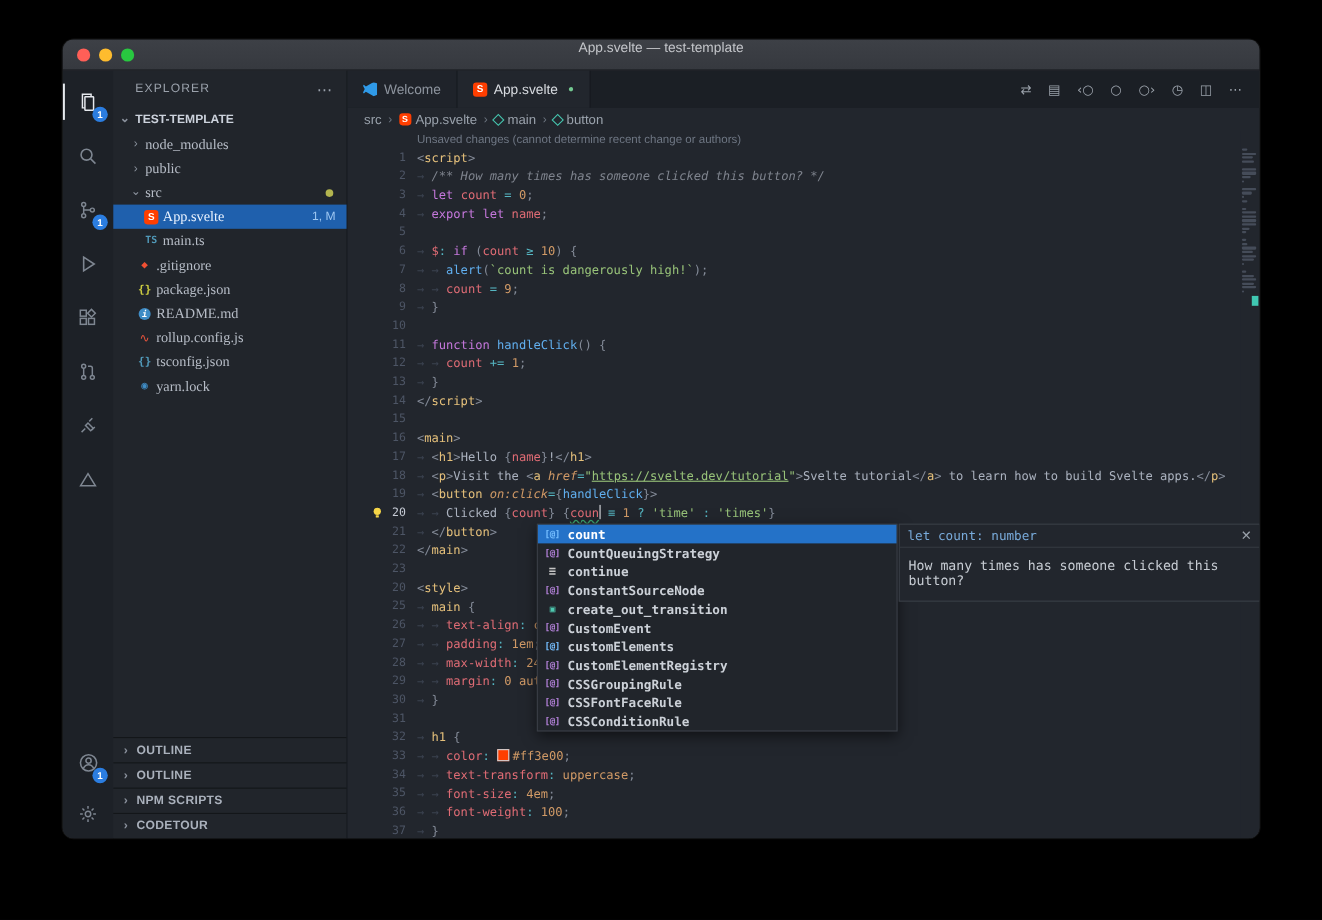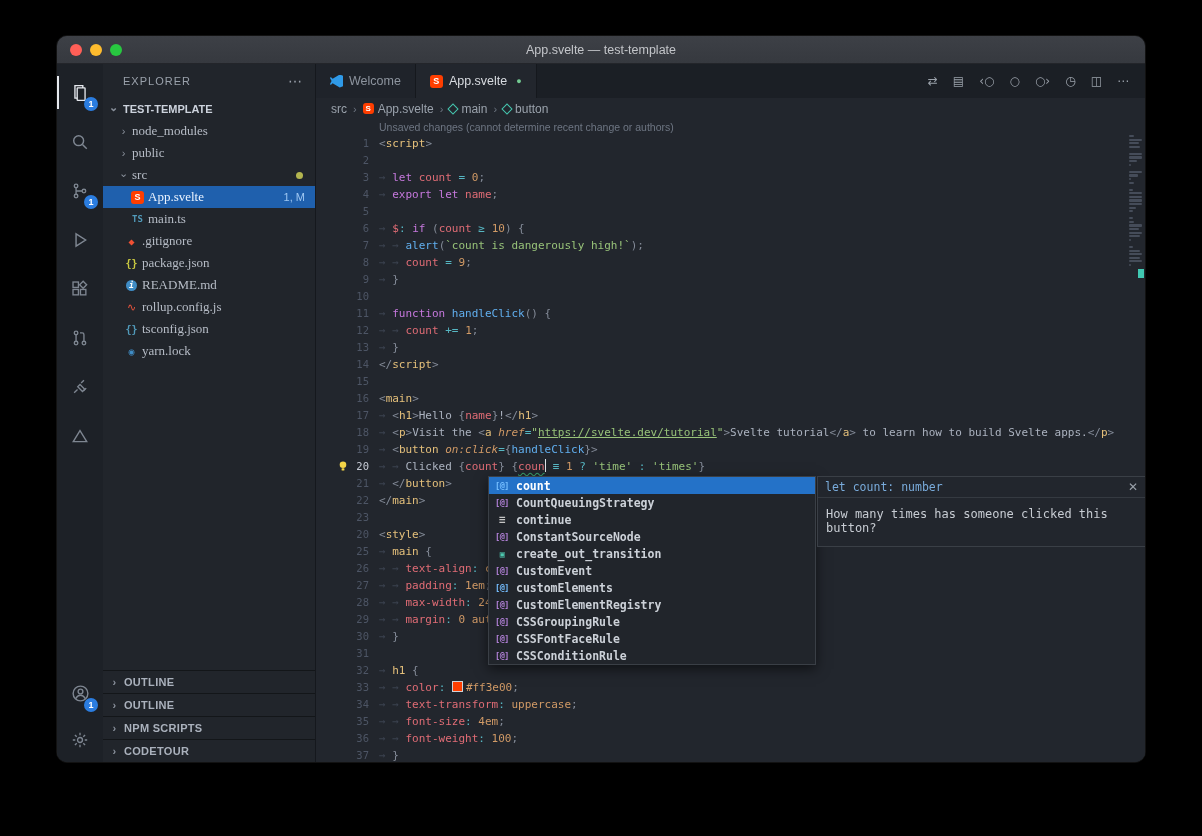--- a/index.html
+++ b/index.html
@@ -1,21 +1,21 @@
 <!DOCTYPE html>
 <html><head>
 <meta charset="utf-8">
 <style>
   html,body{margin:0;padding:0;background:#000;}
   body{width:1202px;height:836px;overflow:hidden;font-family:"Liberation Sans",sans-serif;-webkit-font-smoothing:antialiased;}
   .stage{position:relative;width:1202px;height:836px;background:#000;}
   .window{position:absolute;left:57px;top:36px;width:1088px;height:726px;background:#22262d;border-radius:10px;overflow:hidden;display:flex;flex-direction:column;box-shadow:0 25px 70px rgba(0,0,0,.8);outline:1px solid rgba(255,255,255,.07);}
 
   
-  .titlebar{flex:0 0 27px;background:linear-gradient(#3d4046,#36393f);display:flex;align-items:center;position:relative;border-bottom:1px solid #23252a;}
+  .titlebar{flex:0 0 27px;background:linear-gradient(#3d4046,#36393f);display:flex;position:relative;border-bottom:1px solid #23252a;}
   .lights{position:absolute;left:13px;top:8px;display:flex;gap:8px;}
   .light{width:12px;height:12px;border-radius:50%;}
   .light.red{background:#ff5f57;} .light.yellow{background:#febc2e;} .light.green{background:#28c840;}
   .wtitle{margin:0 auto;font-size:12.5px;color:#c3c5c9;}
 
   .wbody{flex:1;display:flex;min-height:0;}
 
   
   .activitybar{flex:0 0 46px;background:#1d2127;display:flex;flex-direction:column;align-items:center;padding-top:4px;}
   .act-item{width:46px;height:49px;display:flex;align-items:center;justify-content:center;position:relative;color:#7e8691;}
@@ -328,21 +328,21 @@
             <span class="bc-sep">›</span>
             <span class="bc-item">
               <span class="sym"></span>
               <span>button</span>
             </span>
           </div>
         <div class="content">
           <div class="annotation">Unsaved changes (cannot determine recent change or authors)</div>
           <div id="code-area">
               <div class="line"><span class="ln">1</span><span class="code"><span class="tk-p">&lt;</span><span class="tk-tag">script</span><span class="tk-p">&gt;</span></span></div>
-              <div class="line"><span class="ln">2</span></div>
+              <div class="line"><span class="ln">2</span><span class="code"><span class="tk-ws">→ </span><span class="tk-cmt">/** How many times has someone clicked this button? */</span></span></div>
               <div class="line"><span class="ln">3</span><span class="code"><span class="tk-ws">→ </span><span class="tk-kw">let </span><span class="tk-var">count</span><span class="tk-op"> = </span><span class="tk-num">0</span><span class="tk-p">;</span></span></div>
               <div class="line"><span class="ln">4</span><span class="code"><span class="tk-ws">→ </span><span class="tk-kw">export let </span><span class="tk-var">name</span><span class="tk-p">;</span></span></div>
               <div class="line"><span class="ln">5</span><span class="code"></span></div>
               <div class="line"><span class="ln">6</span><span class="code"><span class="tk-ws">→ </span><span class="tk-var">$</span><span class="tk-op">: </span><span class="tk-kw">if </span><span class="tk-p">(</span><span class="tk-var">count</span><span class="tk-op"> ≥ </span><span class="tk-num">10</span><span class="tk-p">) {</span></span></div>
               <div class="line"><span class="ln">7</span><span class="code"><span class="tk-ws">→ → </span><span class="tk-fn">alert</span><span class="tk-p">(</span><span class="tk-str">`count is dangerously high!`</span><span class="tk-p">);</span></span></div>
               <div class="line"><span class="ln">8</span><span class="code"><span class="tk-ws">→ → </span><span class="tk-var">count</span><span class="tk-op"> = </span><span class="tk-num">9</span><span class="tk-p">;</span></span></div>
               <div class="line"><span class="ln">9</span><span class="code"><span class="tk-ws">→ </span><span class="tk-p">}</span></span></div>
               <div class="line"><span class="ln">10</span><span class="code"></span></div>
               <div class="line"><span class="ln">11</span><span class="code"><span class="tk-ws">→ </span><span class="tk-kw">function </span><span class="tk-fn">handleClick</span><span class="tk-p">() {</span></span></div>
               <div class="line"><span class="ln">12</span><span class="code"><span class="tk-ws">→ → </span><span class="tk-var">count</span><span class="tk-op"> += </span><span class="tk-num">1</span><span class="tk-p">;</span></span></div>

